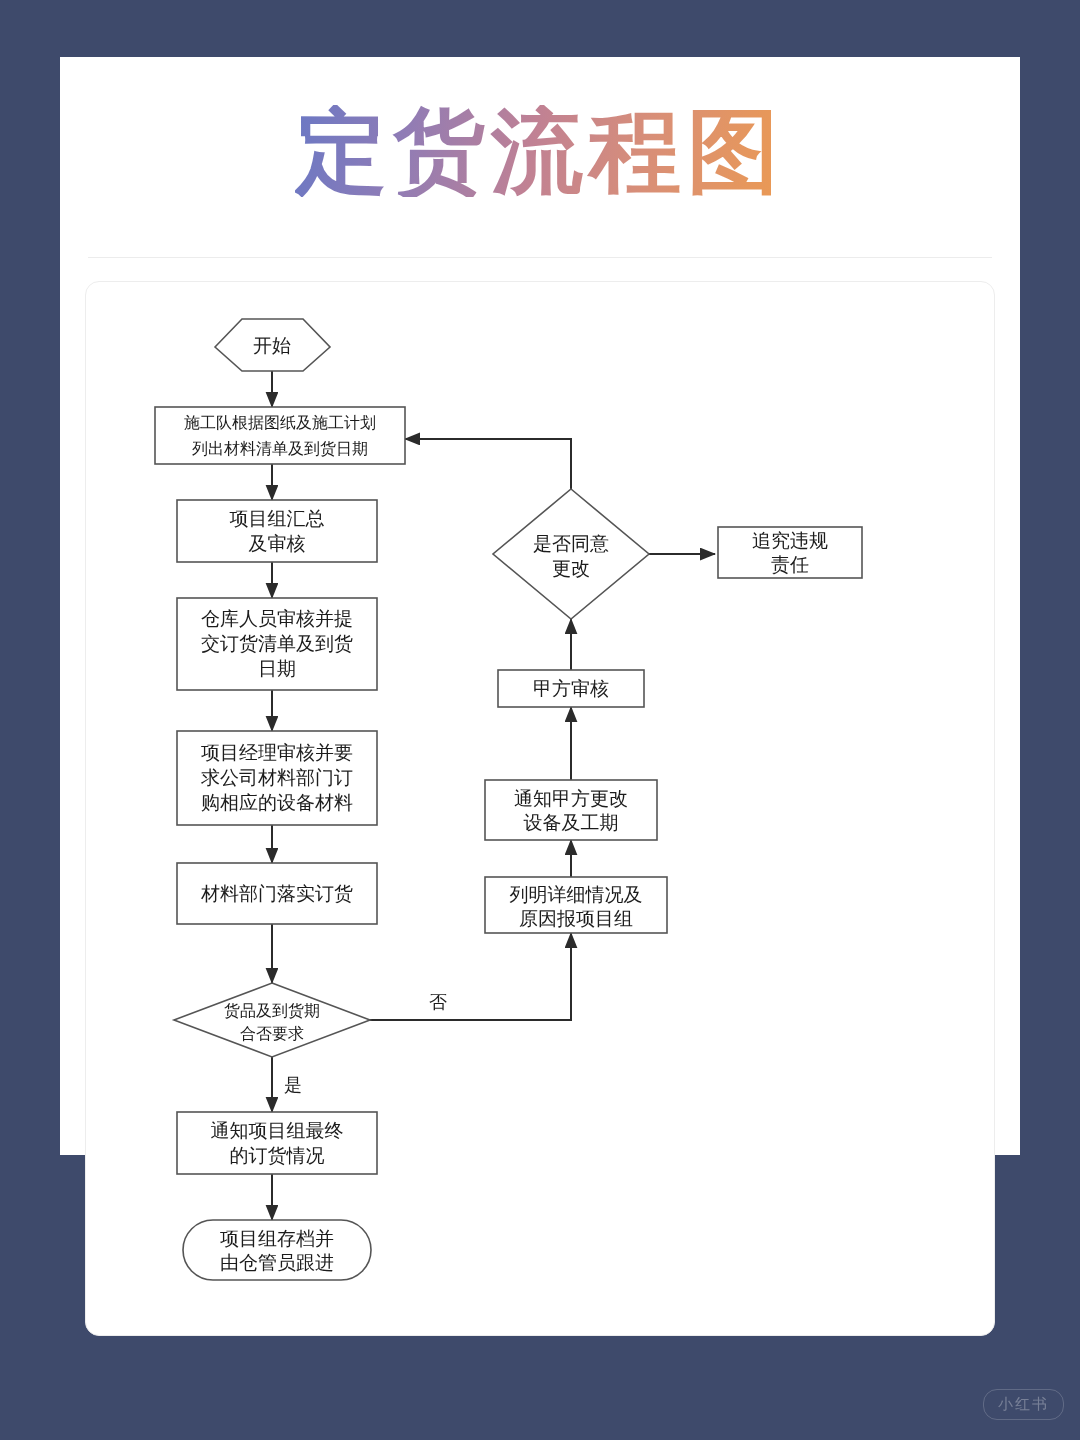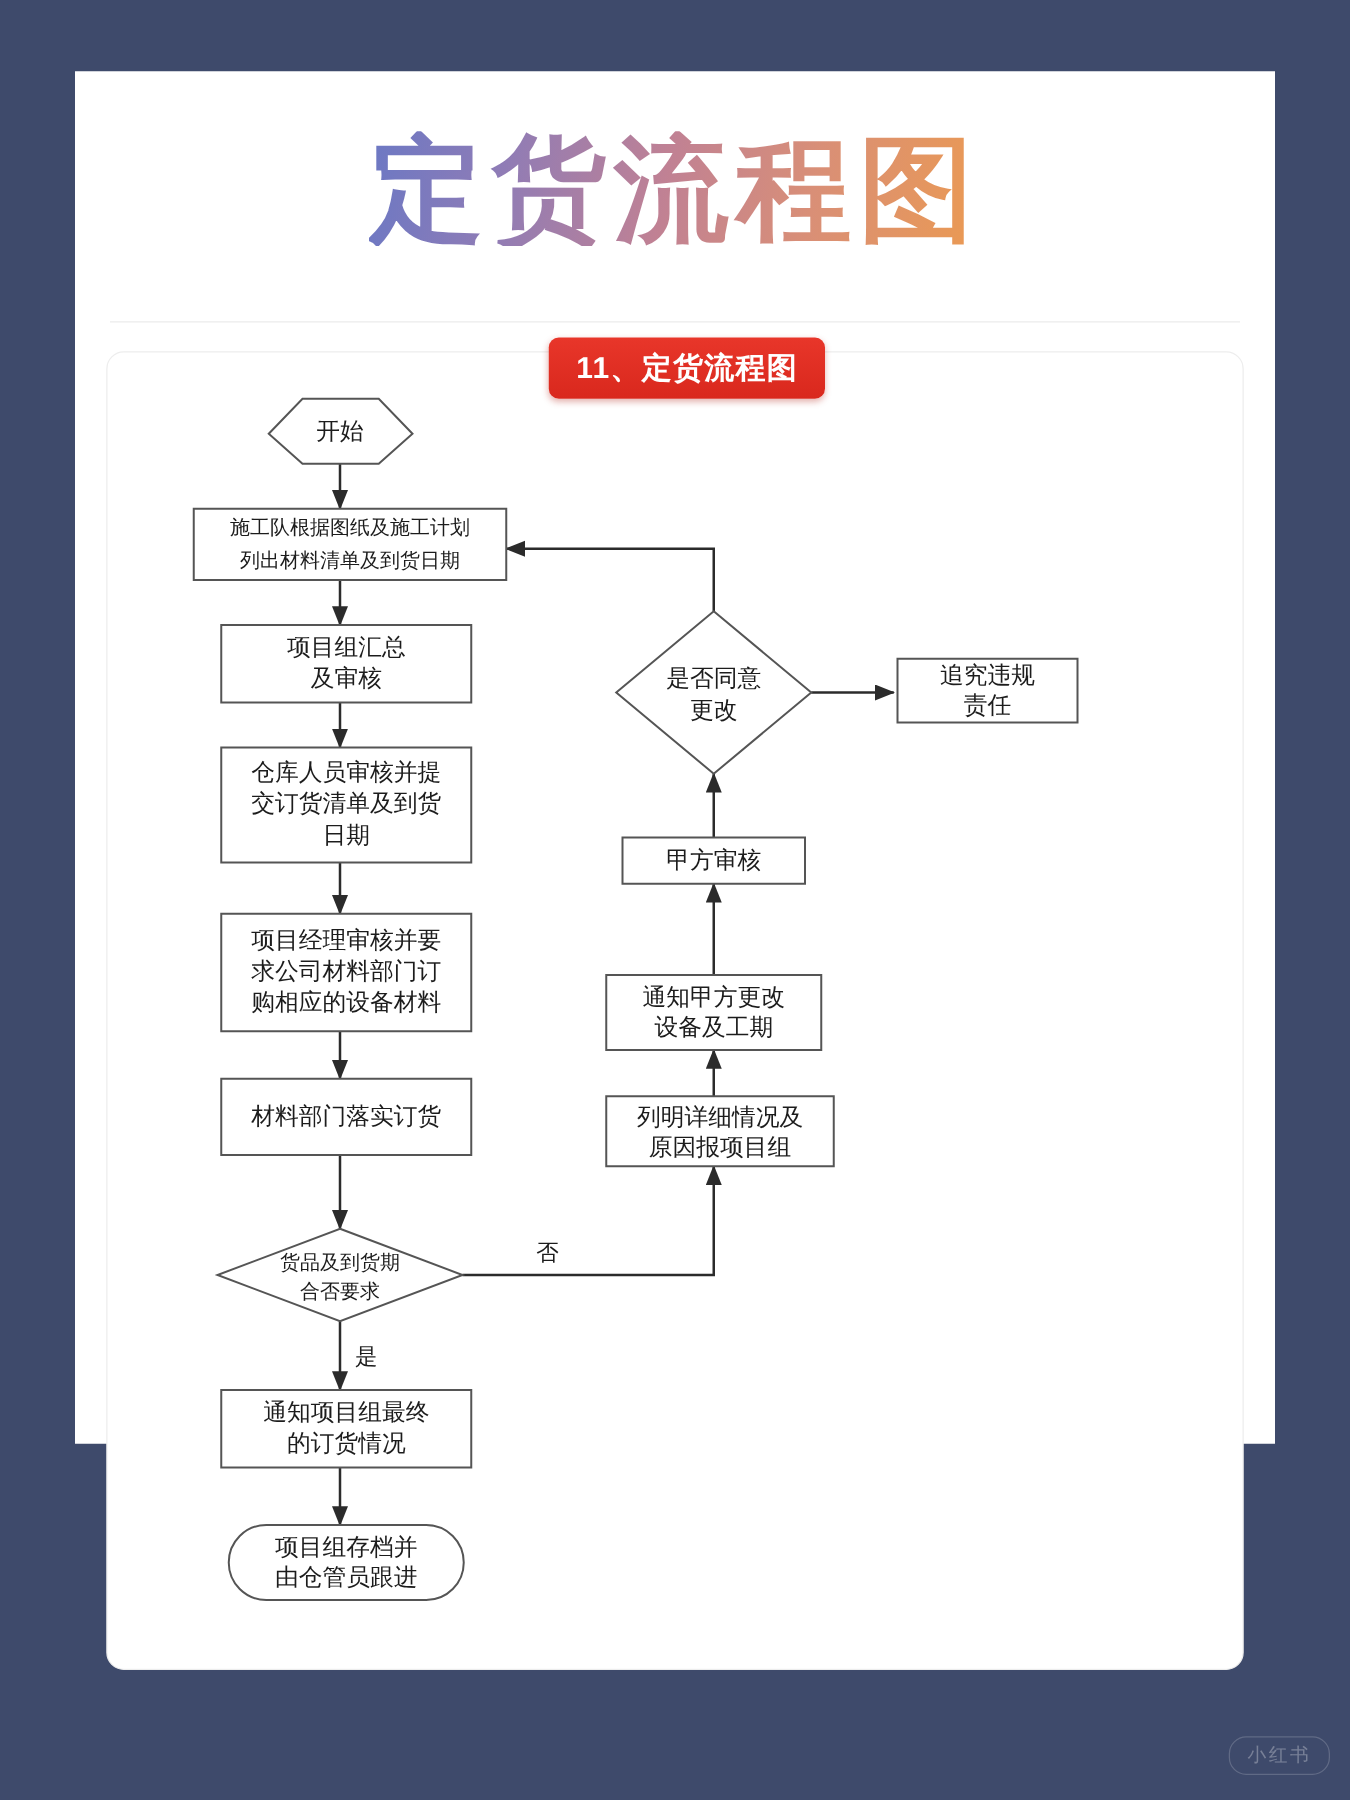--- a/index.html
+++ b/index.html
@@ -148,21 +148,20 @@
 <div id="card">
 
   <div id="title-area">
     <div id="page-title">定货流程图</div>
   </div>
 
   <div id="divider"></div>
 
   <div id="chart-panel"></div>
 
-  <div id="section-badge">11、定货流程图</div>
 
   <svg id="flow-svg" viewBox="0 0 960 1325">
     <defs>
       <marker id="arrow" markerWidth="9" markerHeight="9" refX="7.5" refY="3.2" orient="auto" markerUnits="strokeWidth">
         <path d="M0,0 L8,3.2 L0,6.4 z" fill="#2b2b2b"></path>
       </marker>
     </defs>
 
     <g>
 

